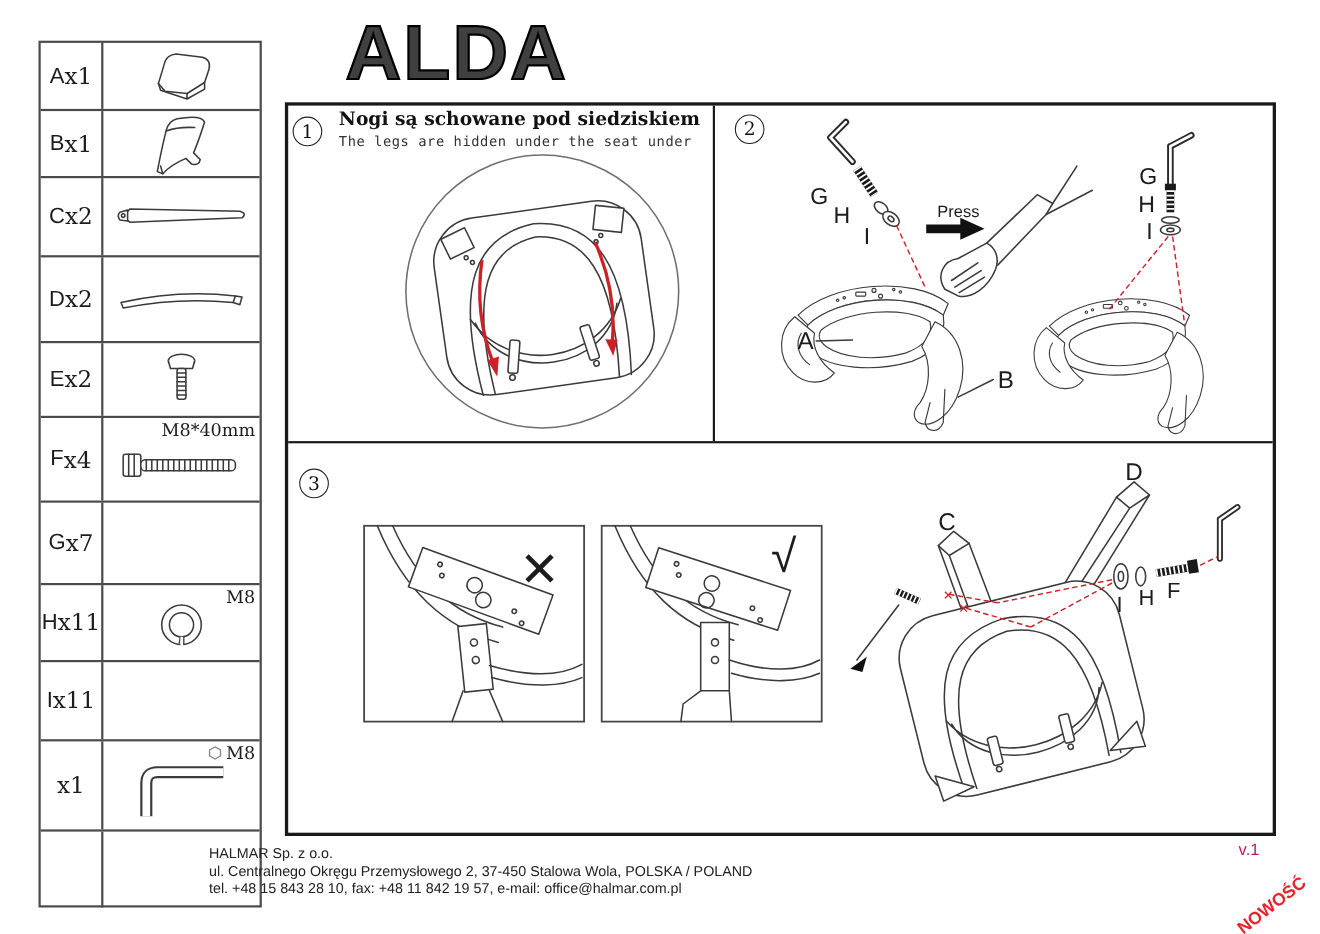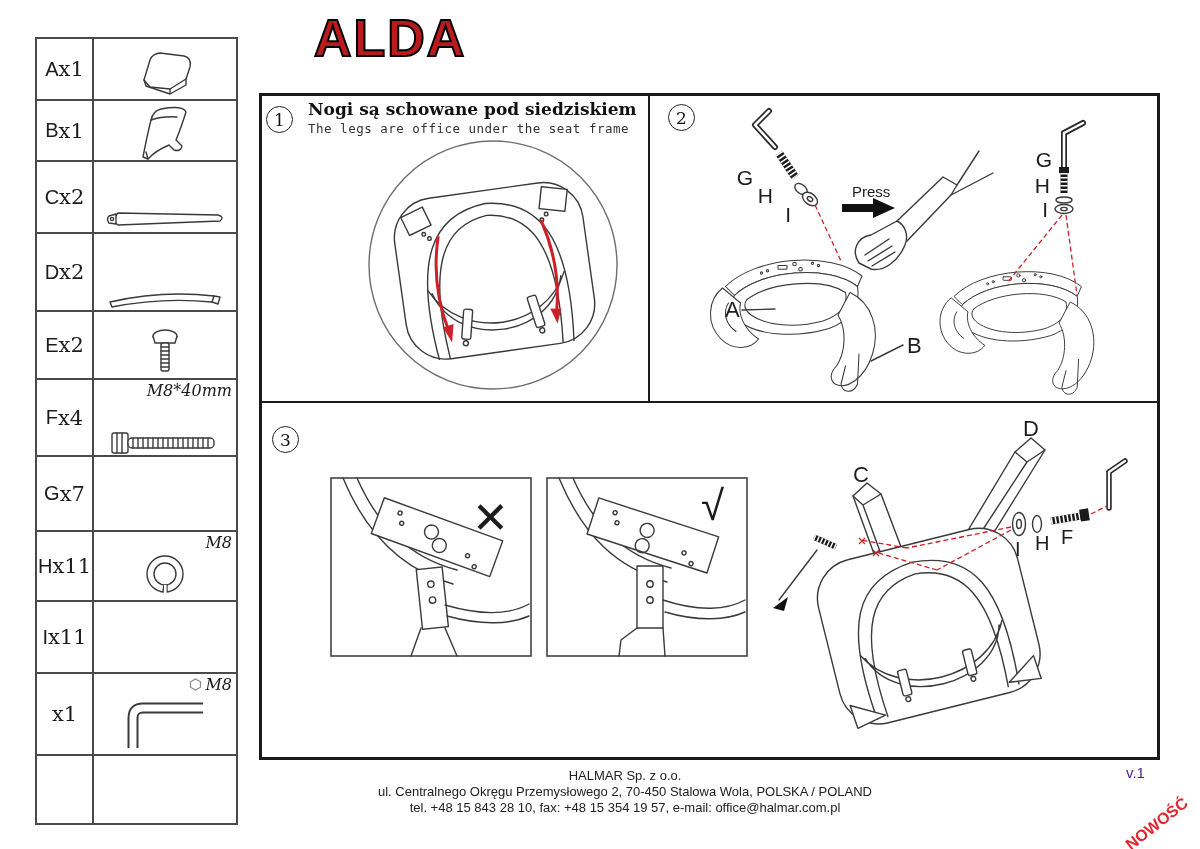--- a/index.html
+++ b/index.html
@@ -1,52 +1,52 @@
 <!DOCTYPE html>
 <html><head>
 <meta charset="utf-8">
 <style>
   html,body{margin:0;padding:0;background:#fff;}
   .page{position:relative;width:1200px;height:849px;background:#fff;overflow:hidden;
         font-family:"Liberation Sans",sans-serif;color:#1c1c1c;}
   
-  .title{position:absolute;left:314px;top:8px;font-size:52px;font-weight:bold;
-         letter-spacing:2px;color:#b91c1c;-webkit-text-stroke:2px #000;}
+  .title{position:absolute;left:314px;top:8px;font-size:70px;font-weight:bold;
+         letter-spacing:2px;color:#404040;-webkit-text-stroke:2px #000;}
   
   .parts-table{position:absolute;left:35px;top:37px;width:203px;height:788px;
                border:2px solid #4a4a4a;box-sizing:border-box;display:flex;flex-direction:column;}
   .p-row{display:flex;border-bottom:2px solid #4a4a4a;box-sizing:border-box;flex:0 0 auto;}
   .p-row:last-child{border-bottom:none;}
   .p-lab{width:57px;border-right:2px solid #4a4a4a;box-sizing:border-box;display:flex;
          align-items:center;justify-content:center;}
   .p-lab .letter{font-family:"Liberation Sans",sans-serif;font-size:20px;}
   .p-lab .qty{font-family:"DejaVu Serif",serif;font-size:21px;}
-  .p-img{flex:1;position:relative;display:flex;align-items:flex-end;justify-content:center;font-style:italic;}
+  .p-img{flex:1;position:relative;display:flex;align-items:center;justify-content:center;}
   .p-spec{position:absolute;top:1px;right:4px;font-family:"DejaVu Serif",serif;font-size:16px;
           display:flex;align-items:center;gap:3px;}
   
   .frame{position:absolute;left:259px;top:93px;width:901px;height:667px;
          border:3px solid #1a1a1a;box-sizing:border-box;}
   .vdiv{position:absolute;left:386px;top:0;width:2px;height:305px;background:#1a1a1a;}
   .hdiv{position:absolute;left:0;top:305px;width:100%;height:2px;background:#1a1a1a;}
   .step-num{position:absolute;width:25px;height:25px;border:1.5px solid #222;border-radius:50%;
             display:flex;align-items:center;justify-content:center;
             font-family:"DejaVu Serif",serif;font-size:17px;color:#111;background:#fff;}
   .cap-pl{position:absolute;left:308px;top:99px;font-family:"DejaVu Serif",serif;
           font-size:17px;font-weight:600;color:#111;}
   .cap-en{position:absolute;left:308px;top:121px;font-family:"DejaVu Sans Mono",monospace;
           font-size:12.5px;color:#333;letter-spacing:0.5px;}
   svg{position:absolute;overflow:visible;}
   svg text{font-family:"Liberation Sans",sans-serif;fill:#1c1c1c;}
   .ln{stroke:#3a3a3a;stroke-width:1.4;fill:none;stroke-linecap:round;stroke-linejoin:round;}
   .lnf{stroke:#3a3a3a;stroke-width:1.4;fill:#fff;stroke-linejoin:round;}
   
-  .footer{position:absolute;left:190px;top:768px;width:870px;text-align:center;
+  .footer{position:absolute;left:190px;top:768px;width:870px;
           font-size:13px;line-height:16px;color:#222;}
-  .version{position:absolute;left:1126px;top:764px;font-size:15px;color:#4c1d95;}
+  .version{position:absolute;left:1126px;top:764px;font-size:15px;color:#be185d;}
   .badge{position:absolute;right:6px;bottom:16px;font-size:16px;font-weight:bold;
          color:#e5252e;transform:rotate(-38deg);}
 </style>
 </head>
 <body>
 
 <div class="page">
 
   <div class="title">ALDA</div>
 
@@ -197,21 +197,21 @@
   <div class="frame">
     <div class="vdiv"></div>
     <div class="hdiv"></div>
   </div>
 
   <span class="step-num" style="left:266px;top:106px">1</span>
   <span class="step-num" style="left:668px;top:104px">2</span>
   <span class="step-num" style="left:272px;top:426px">3</span>
 
   <div class="cap-pl">Nogi są schowane pod siedziskiem</div>
-  <div class="cap-en">The legs are office under the seat frame</div>
+  <div class="cap-en">The legs are hidden under the seat under</div>
 
   <svg style="left:325px;top:137px" width="335" height="258" viewBox="0 0 335 258">
     <circle cx="168" cy="128" r="124" fill="none" stroke="#6e6e6e" stroke-width="1.4"></circle>
     <g transform="rotate(-8 168 130)">
       <rect class="lnf" x="74" y="53" width="190" height="162" rx="40"></rect>
       <path class="ln" d="M102,214 C90,112 114,70 169,66 C224,70 248,112 238,214"></path>
       <path class="ln" d="M113,214 C103,118 125,82 169,78 C213,82 235,118 227,214"></path>
       <path class="ln" d="M100,144 C128,200 212,200 238,144"></path>
       <path class="ln" d="M104,148 C122,208 218,208 234,148"></path>
       <g transform="rotate(-18 98 74)">
@@ -397,19 +397,19 @@
 
     <text x="592" y="82" font-size="22">C</text>
     <text x="762" y="36" font-size="22">D</text>
     <text x="754" y="156" font-size="20">I</text>
     <text x="774" y="150" font-size="20">H</text>
     <text x="800" y="144" font-size="20">F</text>
   </svg>
 
   <div class="footer">
     <div>HALMAR Sp. z o.o.</div>
-    <div>ul. Centralnego Okręgu Przemysłowego 2, 70-450 Stalowa Wola, POLSKA / POLAND</div>
-    <div>tel. +48 15 843 28 10, fax: +48 15 354 19 57, e-mail: office@halmar.com.pl</div>
+    <div>ul. Centralnego Okręgu Przemysłowego 2, 37-450 Stalowa Wola, POLSKA / POLAND</div>
+    <div>tel. +48 15 843 28 10, fax: +48 11 842 19 57, e-mail: office@halmar.com.pl</div>
   </div>
   <div class="version">v.1</div>
   <div class="badge">NOWOŚĆ</div>
 
 </div>
 
 </body></html>

